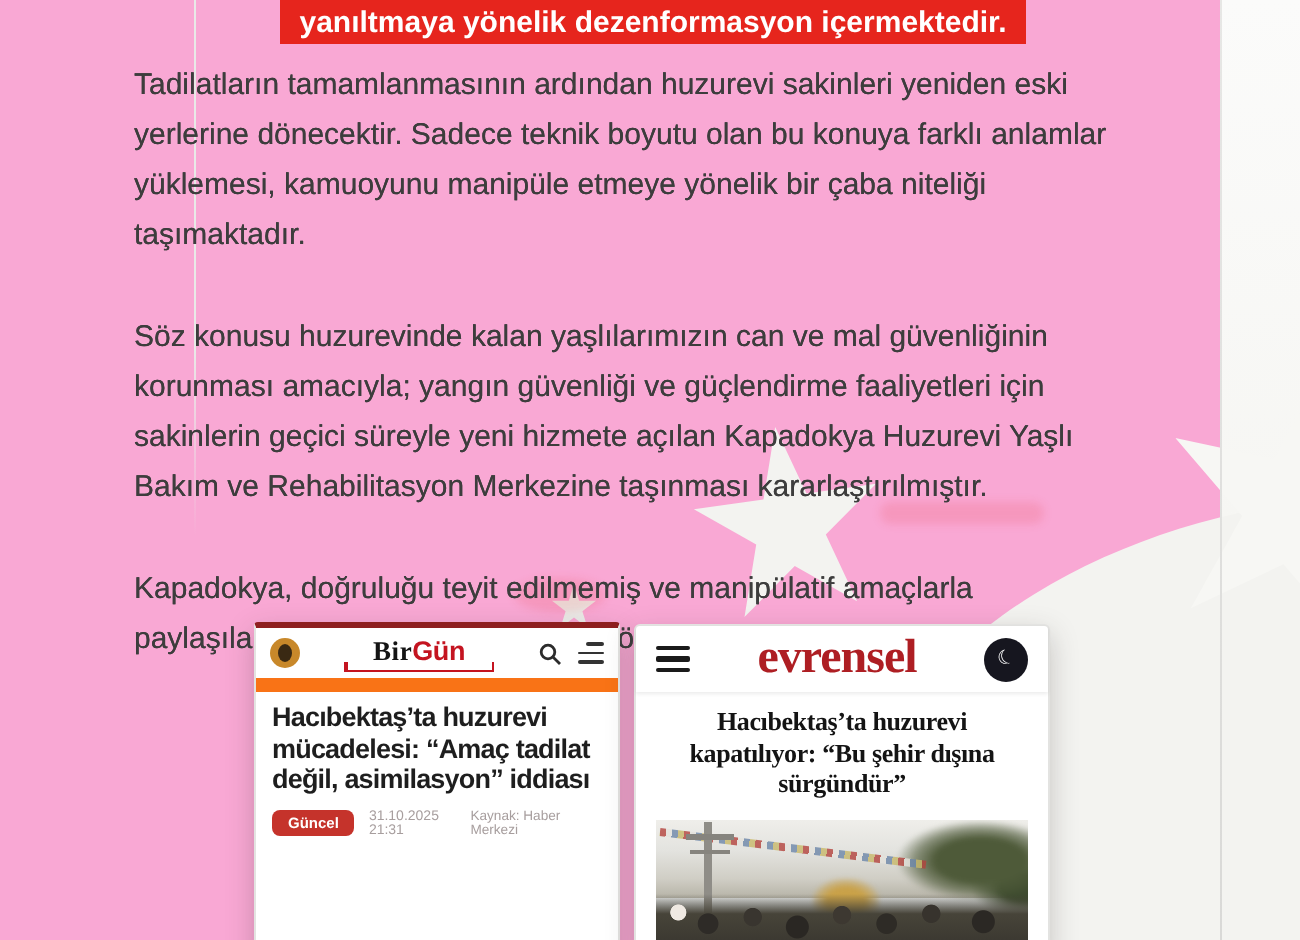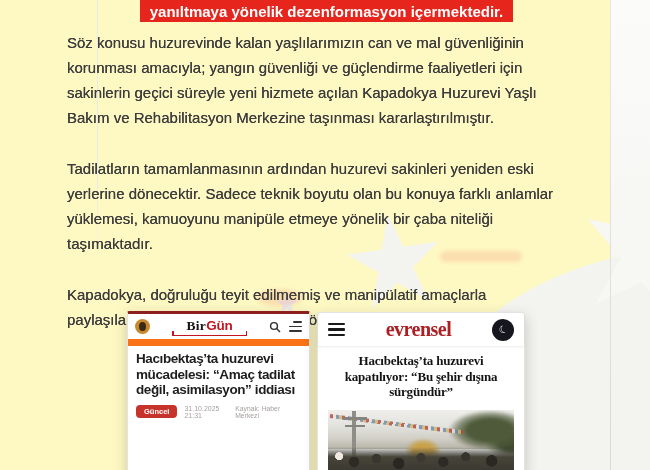--- a/index.html
+++ b/index.html
@@ -1,16 +1,16 @@
 <!DOCTYPE html>
 <html><head>
 <meta charset="utf-8">
 <style>
   html,body{margin:0;padding:0;}
-  .canvas{position:relative;width:650px;height:470px;background:#fef9c3;overflow:hidden;
+  .canvas{position:relative;width:650px;height:470px;background:#f9a8d4;overflow:hidden;
           font-family:"Liberation Sans",sans-serif;}
   
   .right-strip{position:absolute;left:611px;top:0;right:0;bottom:0;
                background:linear-gradient(180deg,#fbfbfa 0%,#f6f6f3 55%,#eeeeeb 100%);}
   .edge-line-right{position:absolute;left:610px;top:0;bottom:0;width:1px;
                    background:linear-gradient(180deg,#e7e7e5,#d9d9d7);}
   .edge-line-left{position:absolute;left:97px;top:0;height:268px;width:1px;
                   background:linear-gradient(180deg,#e9e9e7 65%,rgba(233,233,231,0));}
   .star{position:absolute;clip-path:polygon(50% 0%,61.8% 38.2%,100% 38.2%,69.1% 61.8%,
         80.9% 100%,50% 76.4%,19.1% 100%,30.9% 61.8%,0% 38.2%,38.2% 38.2%);}
@@ -61,21 +61,21 @@
           padding:3px 8px;border-radius:4px;}
   .bg-date{font-size:7px;color:#a79e9e;margin-left:7px;}
   .bg-source{font-size:6.8px;color:#a79e9e;margin-left:auto;}
   
   .evrensel{left:317px;top:312px;width:206px;height:164px;border-radius:3px 3px 0 0;}
   .ev-header{display:flex;align-items:center;height:33px;padding:0 10px;
              box-shadow:0 1px 2px rgba(0,0,0,0.08);}
   .ev-burger{display:flex;flex-direction:column;gap:3px;width:17px;flex:0 0 auto;}
   .ev-burger i{display:block;height:2.6px;background:#1a1a1a;border-radius:1px;}
   .ev-logo{flex:1;text-align:center;font-family:"Liberation Serif",serif;font-weight:700;
-           font-size:20px;color:#ae1e23;letter-spacing:-.5px;}
+           font-size:24px;color:#ae1e23;letter-spacing:-.5px;}
   .ev-moon{width:22px;height:22px;border-radius:50%;background:#16161f;flex:0 0 auto;
            display:flex;align-items:center;justify-content:center;}
   .ev-moon span{color:#fff;font-size:10px;line-height:1;transform:rotate(-20deg);}
   .ev-headline{padding:7px 10px 4px 10px;text-align:center;font-family:"Liberation Serif",serif;
            font-weight:700;font-size:13px;line-height:15.5px;color:#141414;
            letter-spacing:-.2px;white-space:pre;}
   
   .photo{position:relative;margin:6px 10px 0 10px;height:70px;overflow:hidden;
          background:linear-gradient(180deg,#efeeea 0%,#e3e3df 22%,#d0cec5 42%,#b7b4a8 55%,
                     #6c675d 78%,#423f39 95%);}
@@ -116,28 +116,28 @@
   <div class="red-blur-1"></div>
   <div class="red-blur-2"></div>
   <div class="edge-line-right"></div>
   <div class="edge-line-left"></div>
 
   <div class="banner">
     <span>yanıltmaya yönelik dezenformasyon içermektedir.</span>
   </div>
 
   <div class="statement">
+    <p>Tadilatların tamamlanmasının ardından huzurevi sakinleri yeniden eski
+yerlerine dönecektir. Sadece teknik boyutu olan bu konuya farklı anlamlar
+yüklemesi, kamuoyunu manipüle etmeye yönelik bir çaba niteliği
+taşımaktadır.</p>
     <p>Söz konusu huzurevinde kalan yaşlılarımızın can ve mal güvenliğinin
 korunması amacıyla; yangın güvenliği ve güçlendirme faaliyetleri için
 sakinlerin geçici süreyle yeni hizmete açılan Kapadokya Huzurevi Yaşlı
 Bakım ve Rehabilitasyon Merkezine taşınması kararlaştırılmıştır.</p>
-    <p>Tadilatların tamamlanmasının ardından huzurevi sakinleri yeniden eski
-yerlerine dönecektir. Sadece teknik boyutu olan bu konuya farklı anlamlar
-yüklemesi, kamuoyunu manipüle etmeye yönelik bir çaba niteliği
-taşımaktadır.</p>
     <p>Kapadokya, doğruluğu teyit edilmemiş ve manipülatif amaçlarla
 paylaşılan içeriklere itibar etmemesi önemle rica olunur.</p>
   </div>
 
   <div class="card birgun">
     <div class="bg-header">
       <div class="bg-logo-circle"></div>
       <div class="bg-wordmark">
         <span class="bir">Bir</span><span class="gun">Gün</span>
         <span class="bg-underline"></span>

